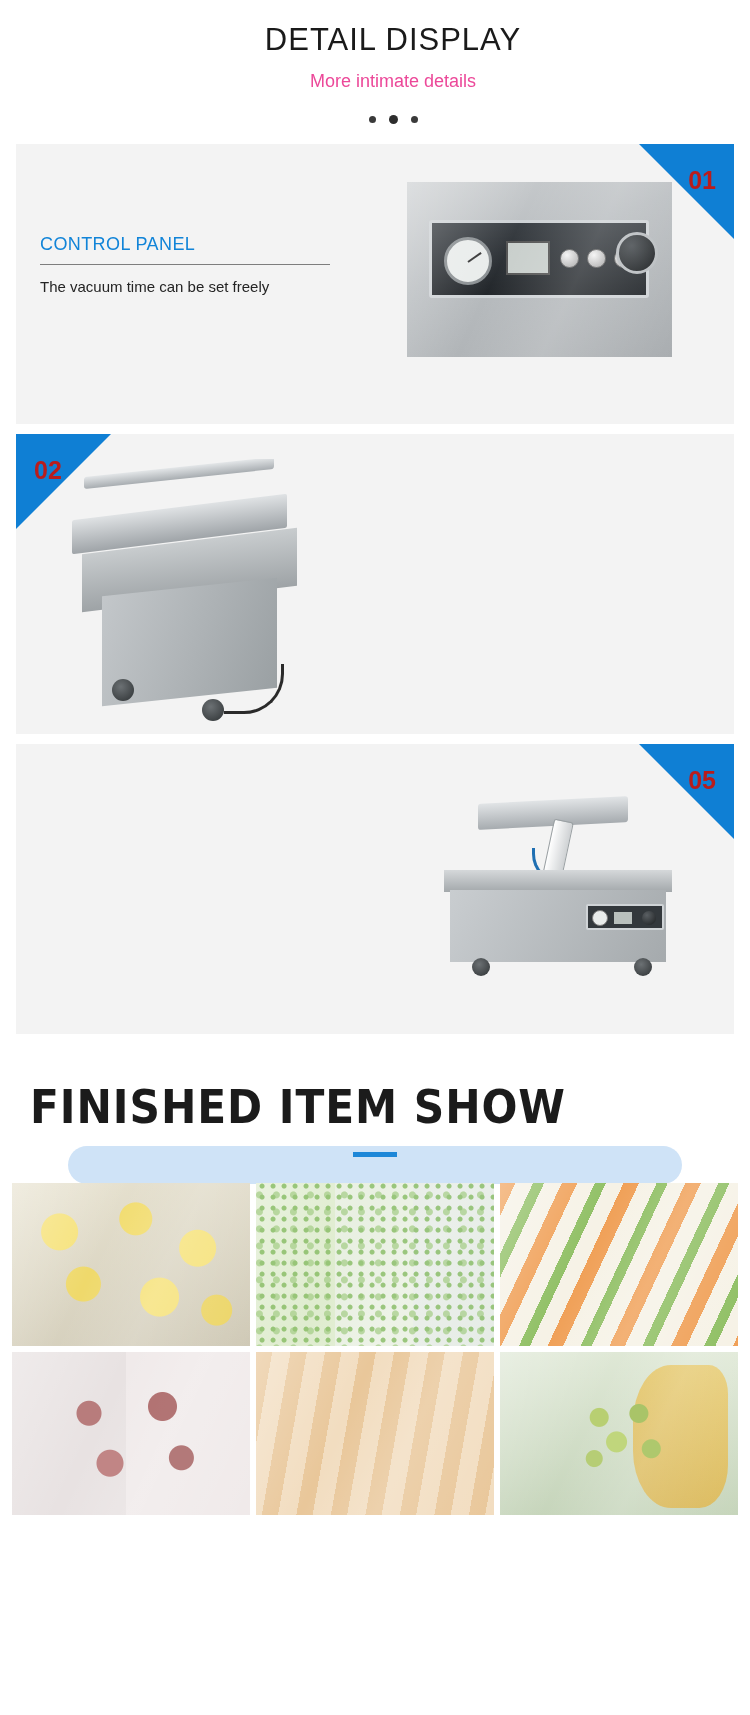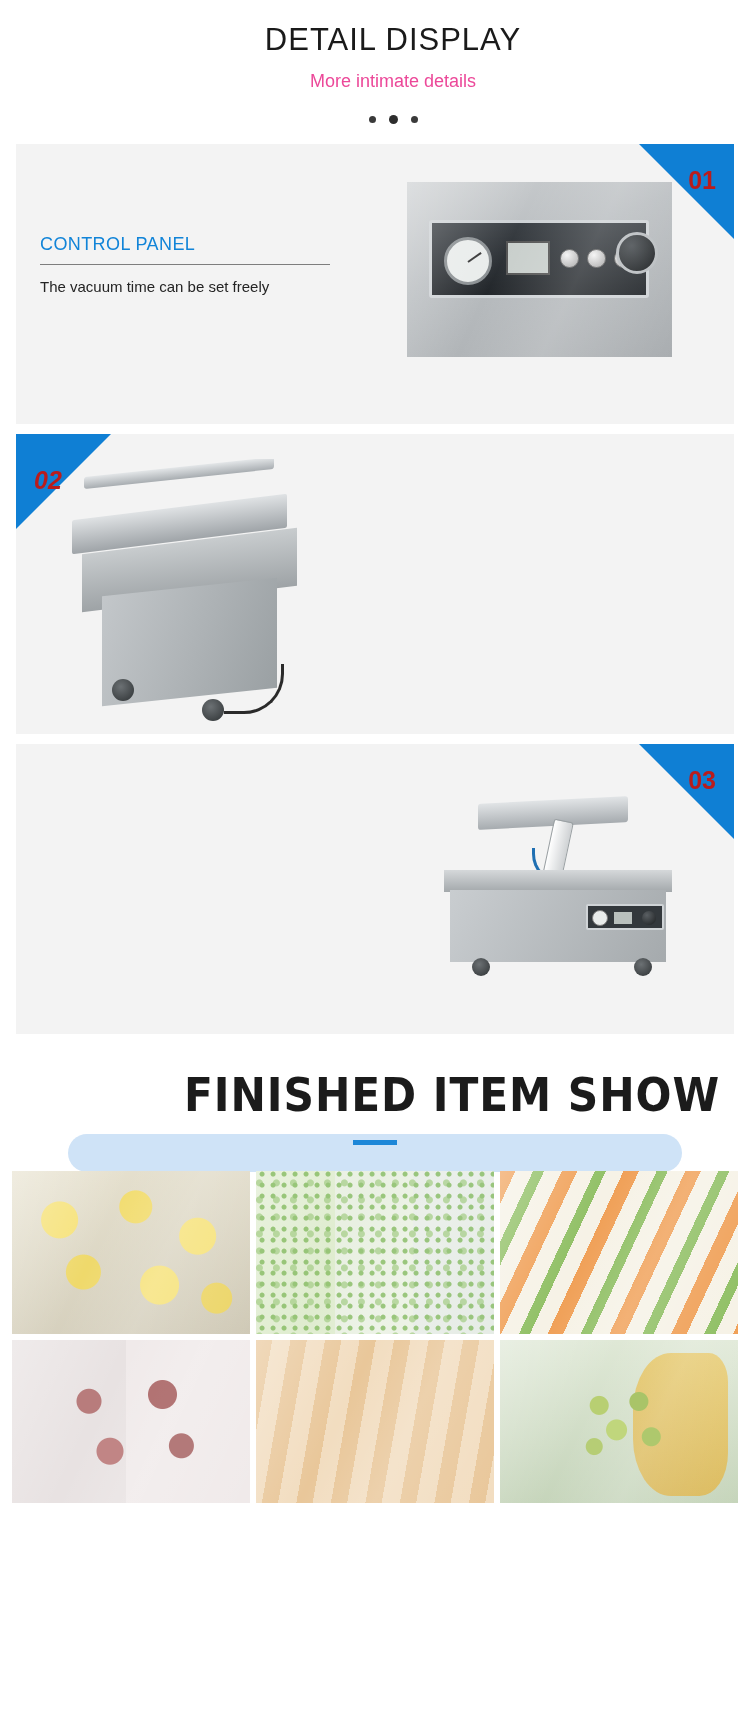--- a/index.html
+++ b/index.html
@@ -66,21 +66,21 @@
     border-right: 95px solid transparent;
   }
   .corner-num {
     position: absolute;
     color: #b91c1c;
     font-size: 25px;
     font-weight: 700;
     z-index: 4;
   }
   .corner-num.tr { top: 22px; right: 18px; }
-  .corner-num.tl { top: 32px; left: 18px; font-style: italic; }
+  .corner-num.tl { top: 22px; left: 18px; }
 
   .ftext { position: absolute; z-index: 2; }
   .ftext.left { left: 24px; top: 90px; width: 290px; }
   .ftext.right { left: 350px; top: 112px; width: 300px; }
   .ftitle {
     color: #1184d8;
     font-size: 18px;
     font-weight: 400;
     letter-spacing: .4px;
     padding-bottom: 9px;
@@ -209,21 +209,21 @@
     border-radius: 0 0 0 30px;
   }
   .p3 .wheel2 {
     position: absolute; width: 18px; height: 18px; border-radius: 50%;
     background: radial-gradient(circle at 40% 35%,#6c7174,#2d3133);
   }
   .p3 .wheel2.a { left: 36px; top: 166px; }
   .p3 .wheel2.b { right: 34px; top: 166px; }
 
   
-  .finished { margin-top: 34px; text-align: right; position: relative; }
+  .finished { margin-top: 46px; text-align: left; position: relative; }
   .finished .band {
     position: absolute; left: 68px; right: 68px; top: 66px; height: 38px;
     background: #cfe3f7; border-radius: 19px; z-index: 0;
   }
   .finished h2 {
     position: relative; z-index: 1;
     font-size: 46px; font-weight: 700; letter-spacing: 1px;
     color: #1b1b1b; font-family: "DejaVu Sans", sans-serif;
     transform: scaleX(0.92);
   }
@@ -346,21 +346,21 @@
         <div class="wheel w1"></div>
         <div class="wheel w2"></div>
       </div>
 
       <div class="ftext right">
       </div>
     </div>
 
     <div class="feature f3">
       <div class="corner corner-tr"></div>
-      <div class="corner-num tr">03</div>
+      <div class="corner-num tr">05</div>
 
       <div class="photo p3">
         <div class="lid2"></div>
         <div class="cyl"></div>
         <div class="hose"></div>
         <div class="deck"></div>
         <div class="body2"></div>
         <div class="ctrl">
           <div class="g"></div>
           <div class="s"></div>

